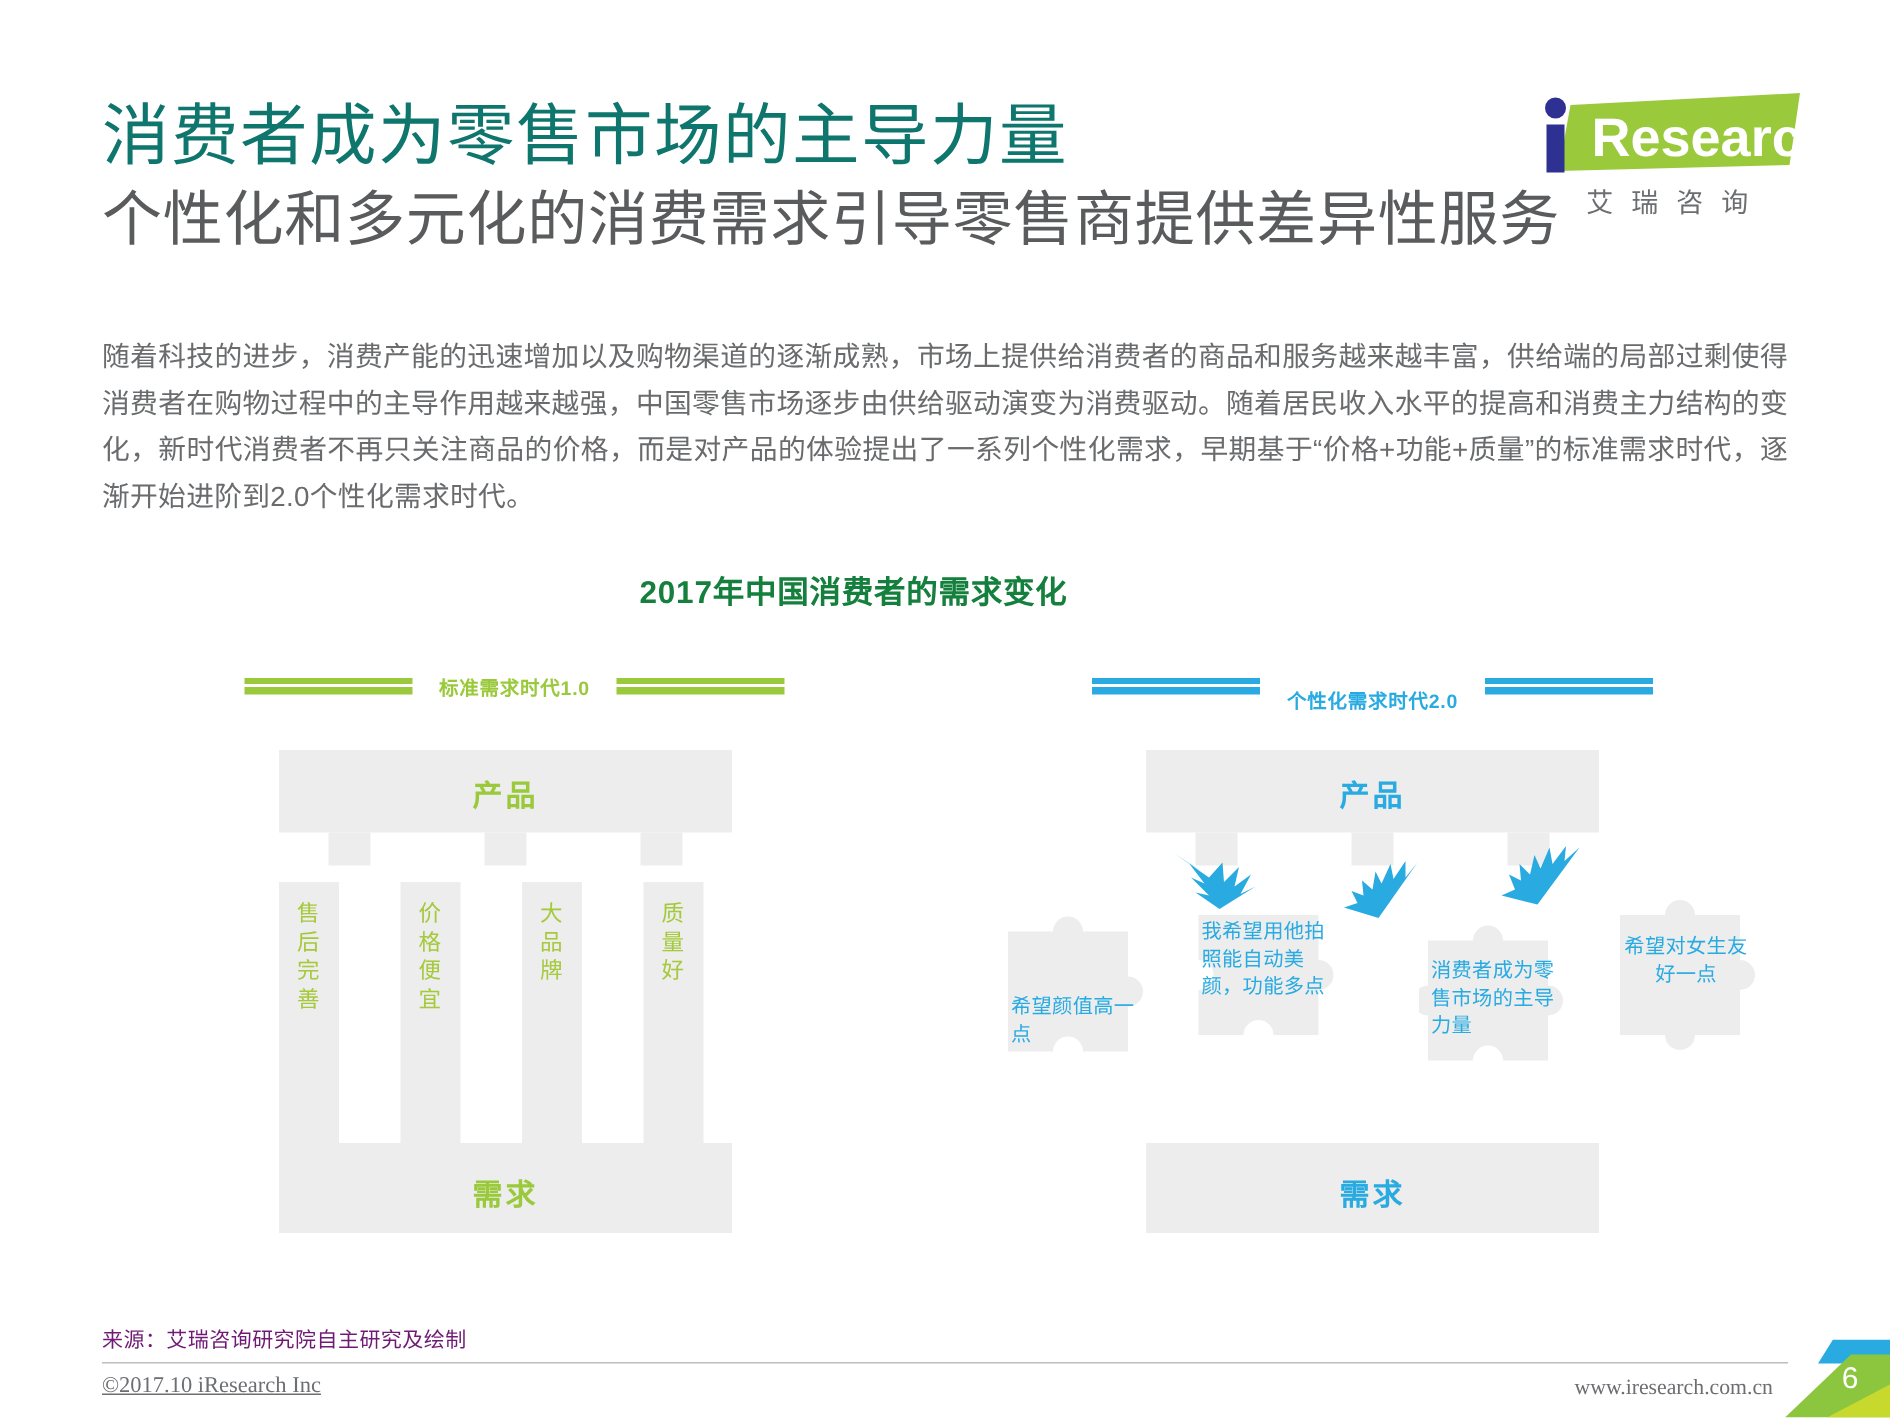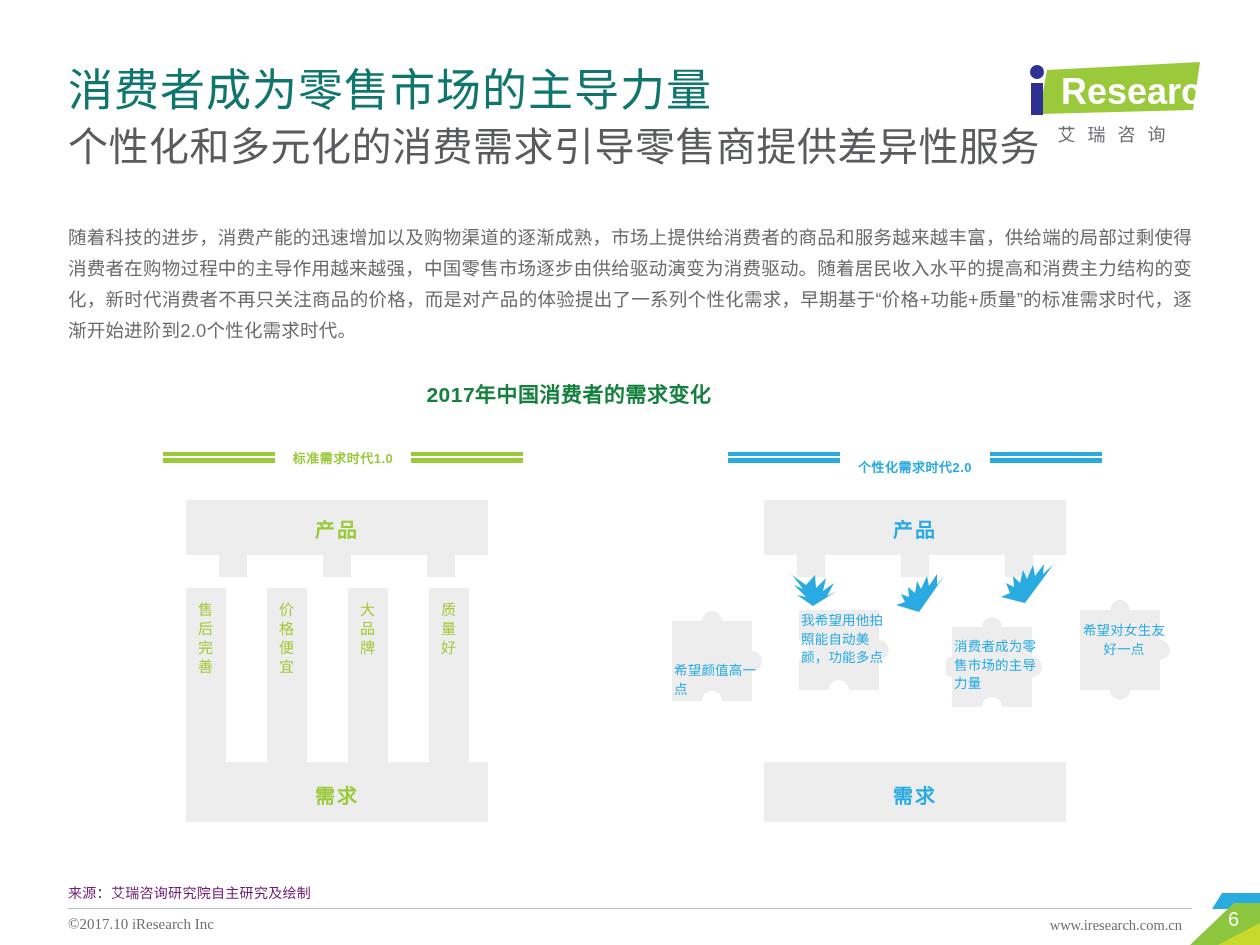--- a/index.html
+++ b/index.html
@@ -227,20 +227,21 @@
     height: 1px;
     background: #bcbec0;
   }
   #copyright {
     position: absolute;
     left: 68px;
     top: 916px;
     font-size: 15px;
     color: #6d6e71;
     font-family: "Liberation Serif", "DejaVu Serif", serif;
+    text-decoration: underline;
   }
   #website {
     position: absolute;
     right: 78px;
     top: 917px;
     font-size: 14.5px;
     color: #6d6e71;
     font-family: "Liberation Serif", "DejaVu Serif", serif;
   }
   #corner-deco { position: absolute; right: 0; bottom: 0; width: 78px; height: 52px; }

